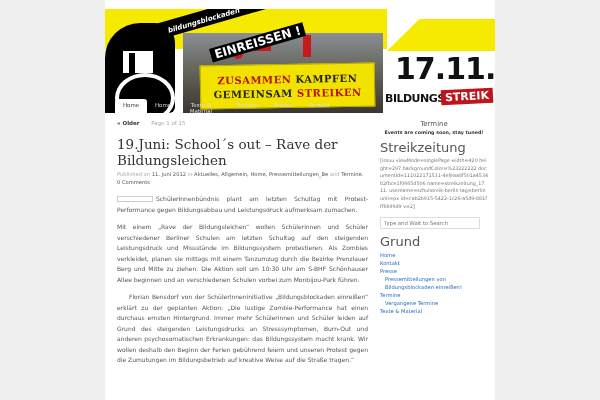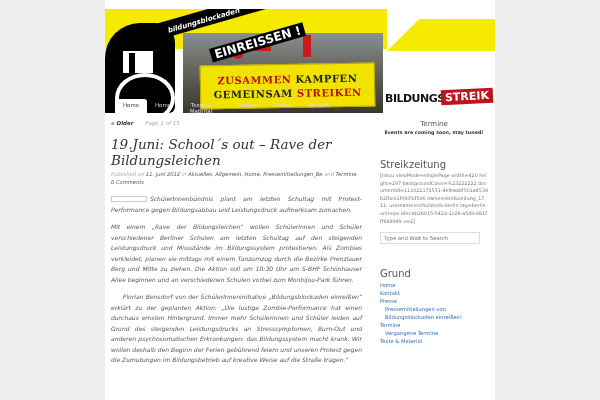--- a/index.html
+++ b/index.html
@@ -21,34 +21,34 @@
   .slogan-1 { position: absolute; left: 62px; top: 18px; color: #fff; font-size: 7px; font-weight: bold; transform: rotate(-16deg); transform-origin: left top; white-space: nowrap; font-style: italic; }
   .slogan-2 { position: absolute; left: 104px; top: 40px; color: #fff; font-size: 12px; font-weight: bold; transform: rotate(-16deg); transform-origin: left top; white-space: nowrap; background: #000; padding: 0 4px; }
   .right-panel { position: absolute; left: 282px; top: 0; width: 108px; height: 104px; background: #fff; }
   .right-yellow { position: absolute; right: 0; top: 10px; width: 108px; height: 32px; background: #f5ea00; clip-path: polygon(30% 0, 100% 0, 100% 100%, 0 100%); }
   .date-big { position: absolute; left: 8px; top: 42px; font-size: 30px; font-weight: bold; color: #111; letter-spacing: -1px; font-family: "DejaVu Sans", sans-serif; }
   .bs-word { position: absolute; left: -2px; top: 83px; font-size: 11px; font-weight: bold; color: #111; letter-spacing: -0.5px; }
   .bs-streik { position: absolute; left: 54px; top: 80px; background: #c0141c; color: #fff; font-size: 11px; font-weight: bold; padding: 1px 4px; transform: rotate(-3deg); }
   #nav { position: absolute; left: 10px; top: 99px; height: 14px; display: flex; }
   .nav-item { font-size: 5.5px; color: #ddd; padding: 3px 0; width: 32px; text-align: center; }
   .nav-item.active { background: #fff; color: #333; border-radius: 3px 3px 0 0; }
-  #main { position: absolute; left: 6px; top: 120px; width: 251px; font-style: italic; }
+  #main { position: absolute; left: 12px; top: 120px; width: 251px; }
   .pager { font-size: 5.5px; color: #aaa; margin-bottom: 10px; }
   .pager a { color: #333; font-weight: bold; text-decoration: none; margin-right: 10px; }
   .post-title { font-family: "DejaVu Serif", serif; font-size: 13.5px; font-weight: normal; color: #333; line-height: 16px; }
   .post-meta { font-size: 5.2px; color: #aaa; line-height: 8px; margin-top: 2px; }
   .post-meta .lnk { color: #555; }
   .post-body { margin-top: 8px; font-size: 6px; color: #555; line-height: 10.5px; text-align: justify; }
   .post-body p { margin-bottom: 7px; }
   .img-placeholder { display: inline-block; width: 36px; height: 6px; border: 1px solid #ccc; vertical-align: middle; margin-right: 3px; }
   .indent { text-indent: 12px; }
   #sidebar { position: absolute; left: 275px; top: 120px; width: 108px; }
   .sb-title-center { text-align: center; font-size: 7px; color: #555; }
   .sb-note { text-align: center; font-size: 4.8px; color: #333; font-weight: bold; margin-top: 2px; }
-  .sb-h { font-size: 10px; color: #555; margin-top: 24px; margin-bottom: 2px; }
+  .sb-h { font-size: 13px; color: #555; margin-top: 5px; margin-bottom: 2px; }
   .sb-code { font-size: 4.8px; color: #777; line-height: 7.6px; word-break: break-all; }
   .search { margin-top: 7px; width: 100px; height: 12px; border: 1px solid #ddd; font-size: 5.3px; color: #888; padding: 2px 3px; font-family: "DejaVu Sans", sans-serif; }
   .pages-list { list-style: none; }
   .pages-list li { font-size: 5.2px; color: #2a6cb8; line-height: 8px; }
   .pages-list li.sub { padding-left: 5px; }
 </style>
 </head>
 <body>
 
 <div id="page">
@@ -72,20 +72,21 @@
         <span>ZUSAMMEN</span>
         <span class="blk">KAMPFEN</span>
       </div>
       <div class="banner-line" style="top:23px;">
         <span class="blk">GEMEINSAM</span>
         <span>STREIKEN</span>
       </div>
     </div>
     <div class="right-panel">
       <div class="right-yellow"></div>
+      <div class="date-big">17.11.</div>
       <div class="bs-word">BILDUNGS</div>
       <div class="bs-streik">STREIK</div>
     </div>
   </div>
 
   <div id="nav">
     <div class="nav-item active">Home</div>
     <div class="nav-item">Home</div>
     <div class="nav-item" style="width:44px;">Texte &amp; Material</div>
     <div class="nav-item" style="margin-left:8px;">Termine</div>

